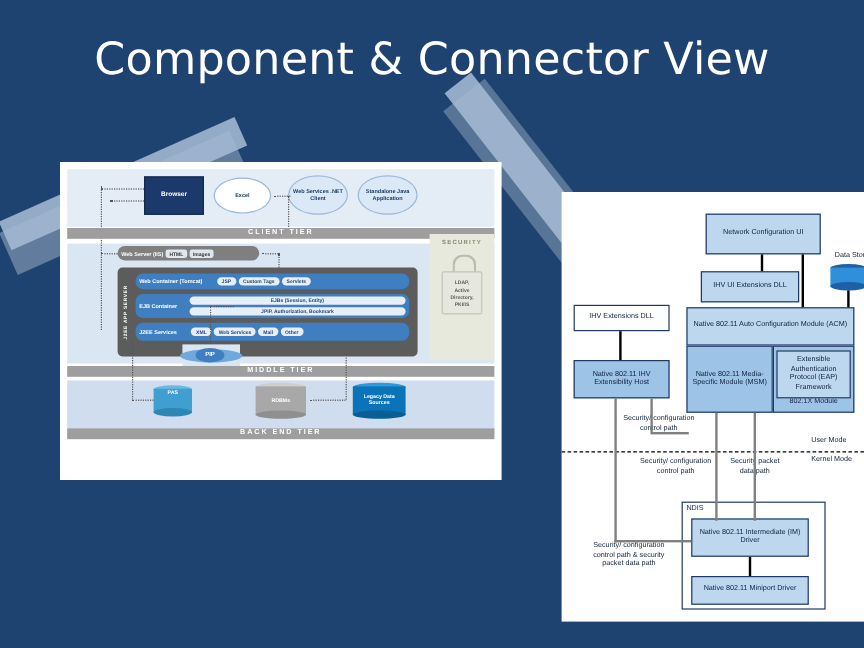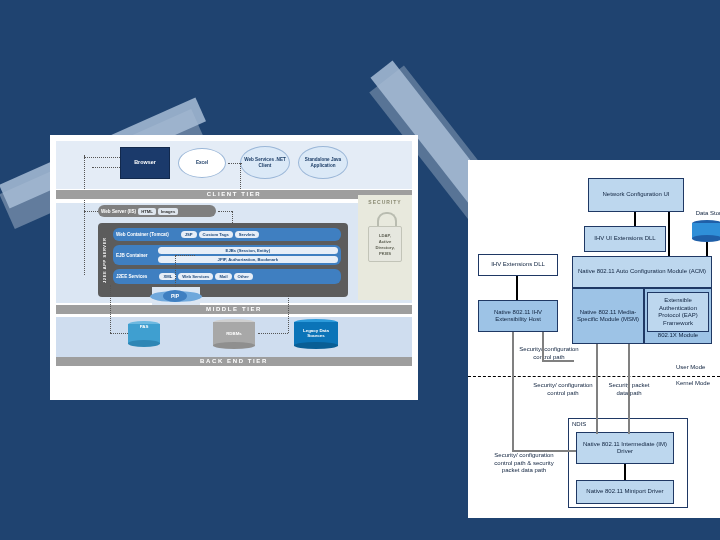--- a/index.html
+++ b/index.html
@@ -112,20 +112,21 @@
 
 <div class="slide">
 
   <div class="ribbon r1b"></div>
   <div class="ribbon r1"></div>
   <div class="ribbon r2b"></div>
   <div class="ribbon r2"></div>
   <div class="ribbon r3b"></div>
   <div class="ribbon r3"></div>
 
+  <div class="title">Component &amp; Connector View</div>
 
   <div class="panel" id="left-panel">
     <div class="ld">
 
       <div class="plane light" style="left:6px;top:6px;width:356px;height:48px;"></div>
       <div class="plane mid" style="left:6px;top:68px;width:356px;height:100px;"></div>
       <div class="plane" style="left:6px;top:182px;width:356px;height:48px;"></div>
 
       <div class="cbox dark" style="left:70px;top:12px;width:50px;height:32px;">
         <span>Browser</span>

